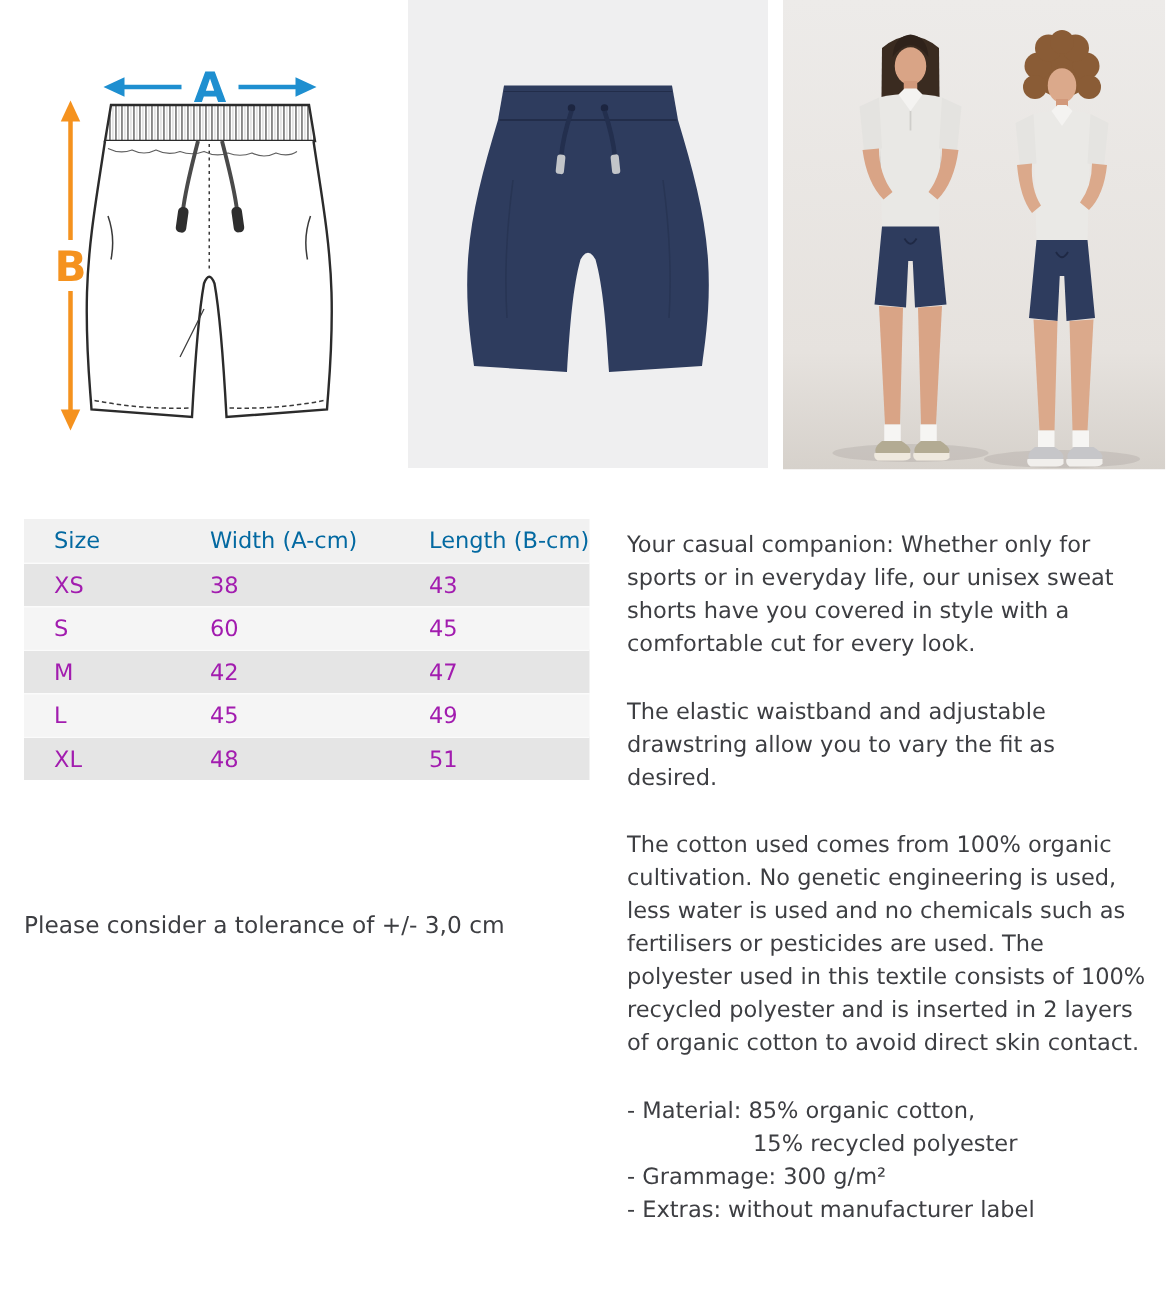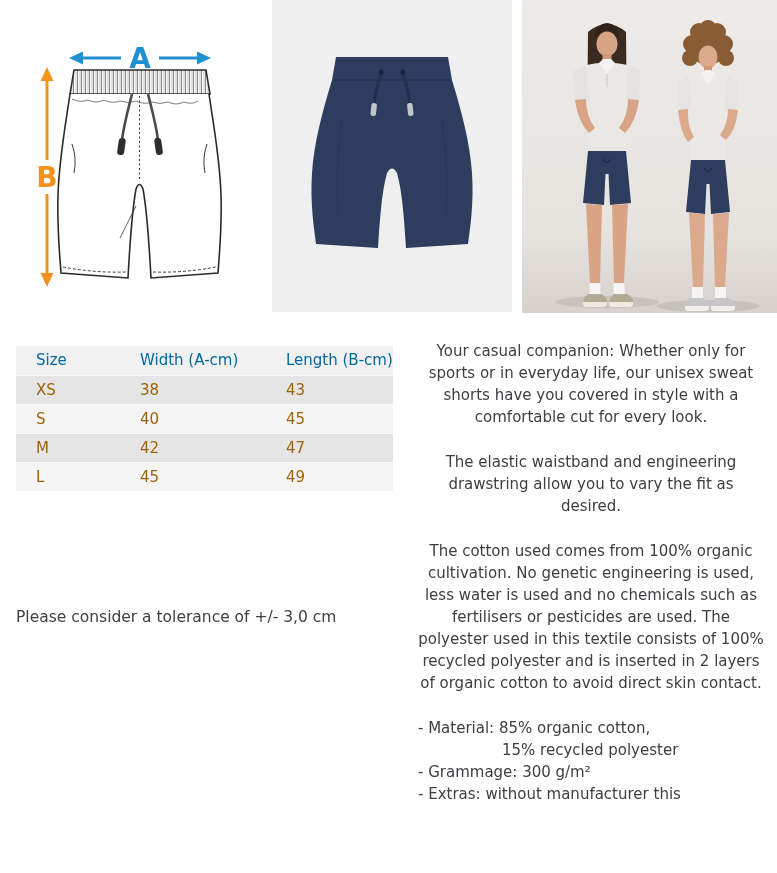--- a/index.html
+++ b/index.html
@@ -29,29 +29,29 @@
   .label-b{fill:var(--arrow-orange);font-family:"DejaVu Sans",sans-serif;font-weight:bold;font-size:28px;text-anchor:middle;}
   .navy{fill:var(--shorts-navy);}
   .product-bg{fill:var(--product-bg);}
 
   
   .size-table{position:absolute;left:16px;top:346px;width:377px;border-collapse:collapse;table-layout:fixed;font-size:15px;}
   .size-table col.c1{width:104px;}
   .size-table col.c2{width:146px;}
   .size-table col.c3{width:127px;}
   .size-table th{height:29px;text-align:left;font-weight:400;background:#f1f1f1;color:#0369a1;padding:0 0 0 20px;}
-  .size-table td{height:29px;padding:0 0 0 20px;color:#a16207;border-top:1px solid #fbfbfb;}
+  .size-table td{height:29px;padding:0 0 0 20px;color:#a21caf;border-top:1px solid #fbfbfb;}
   .size-table tbody tr:nth-child(odd) td{background:#e5e5e5;}
   .size-table tbody tr:nth-child(even) td{background:#f5f5f5;}
 
   .tolerance-note{position:absolute;left:16px;top:608px;font-size:15.5px;color:var(--text-dark);}
 
   
   .description{position:absolute;left:418px;top:340px;width:346px;font-size:15px;line-height:22px;color:var(--text-dark);hyphens:auto;-webkit-hyphens:auto;}
-  .description p{margin:0 0 23px 0;text-align:center;}
+  .description p{margin:12px 0 23px 0;}
   .spec-list{margin-top:1px;}
   .spec-line{min-height:22px;}
   .spec-line.indented{padding-left:84px;}
 </style>
 </head>
 <body>
 
 <div class="page">
 
   <div class="panel diagram-panel" aria-label="Technical drawing of sweat shorts with width measurement A and length measurement B">
@@ -208,43 +208,48 @@
       </tr>
     </thead>
     <tbody>
       <tr>
         <td>XS</td>
         <td>38</td>
         <td>43</td>
       </tr>
       <tr>
         <td>S</td>
-        <td>40</td>
+        <td>60</td>
         <td>45</td>
       </tr>
       <tr>
         <td>M</td>
         <td>42</td>
         <td>47</td>
       </tr>
       <tr>
         <td>L</td>
         <td>45</td>
         <td>49</td>
       </tr>
+      <tr>
+        <td>XL</td>
+        <td>48</td>
+        <td>51</td>
+      </tr>
     </tbody>
   </table>
 
   <div class="tolerance-note">Please consider a tolerance of +/- 3,0 cm</div>
 
   <div class="description">
     <p>Your casual companion: Whether only for sports or in everyday life, our unisex sweat shorts have you covered in style with a comfortable cut for every look.</p>
-    <p>The elastic waistband and engineering drawstring allow you to vary the fit as desired.</p>
+    <p>The elastic waistband and adjustable drawstring allow you to vary the fit as desired.</p>
     <p>The cotton used comes from 100% organic cultivation. No genetic engineering is used, less water is used and no chemicals such as fertilisers or pesticides are used. The polyester used in this textile consists of 100% recycled polyester and is inserted in 2 layers of organic cotton to avoid direct skin contact.</p>
     <div class="spec-list">
       <div class="spec-line">- Material: 85% organic cotton,</div>
       <div class="spec-line indented">15% recycled polyester</div>
       <div class="spec-line">- Grammage: 300 g/m²</div>
-      <div class="spec-line">- Extras: without manufacturer this</div>
+      <div class="spec-line">- Extras: without manufacturer label</div>
     </div>
   </div>
 
 </div>
 
 </body></html>

